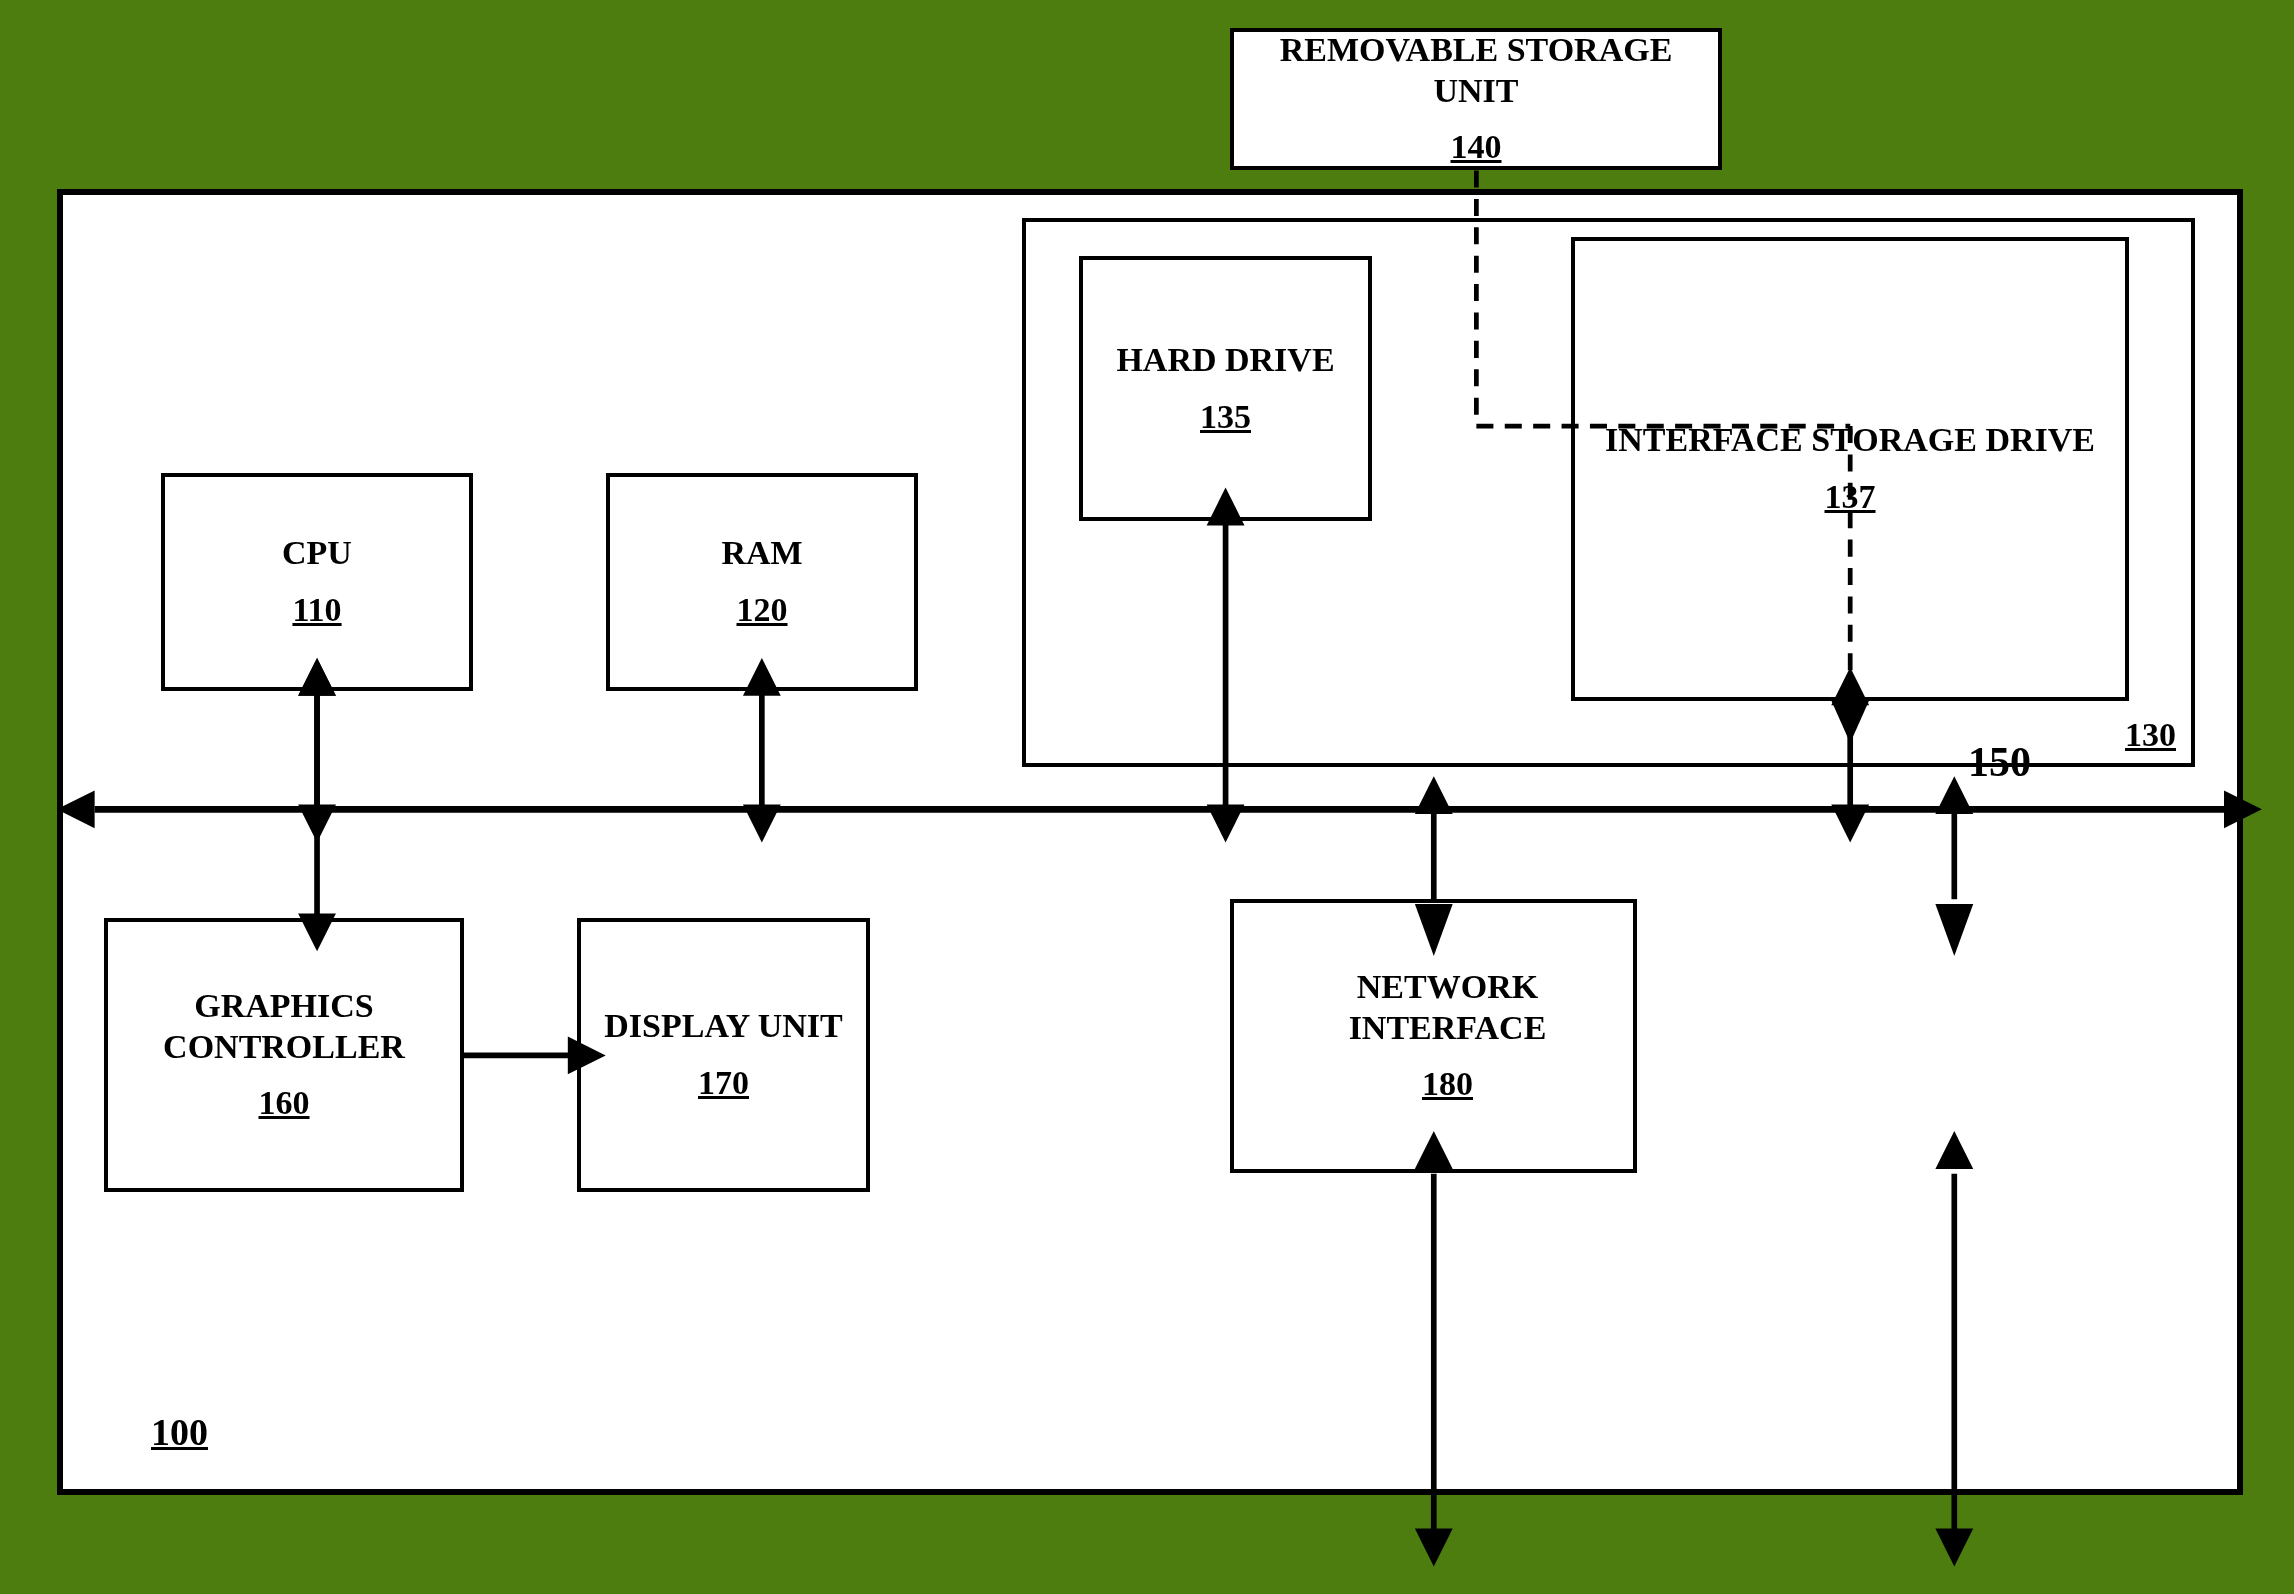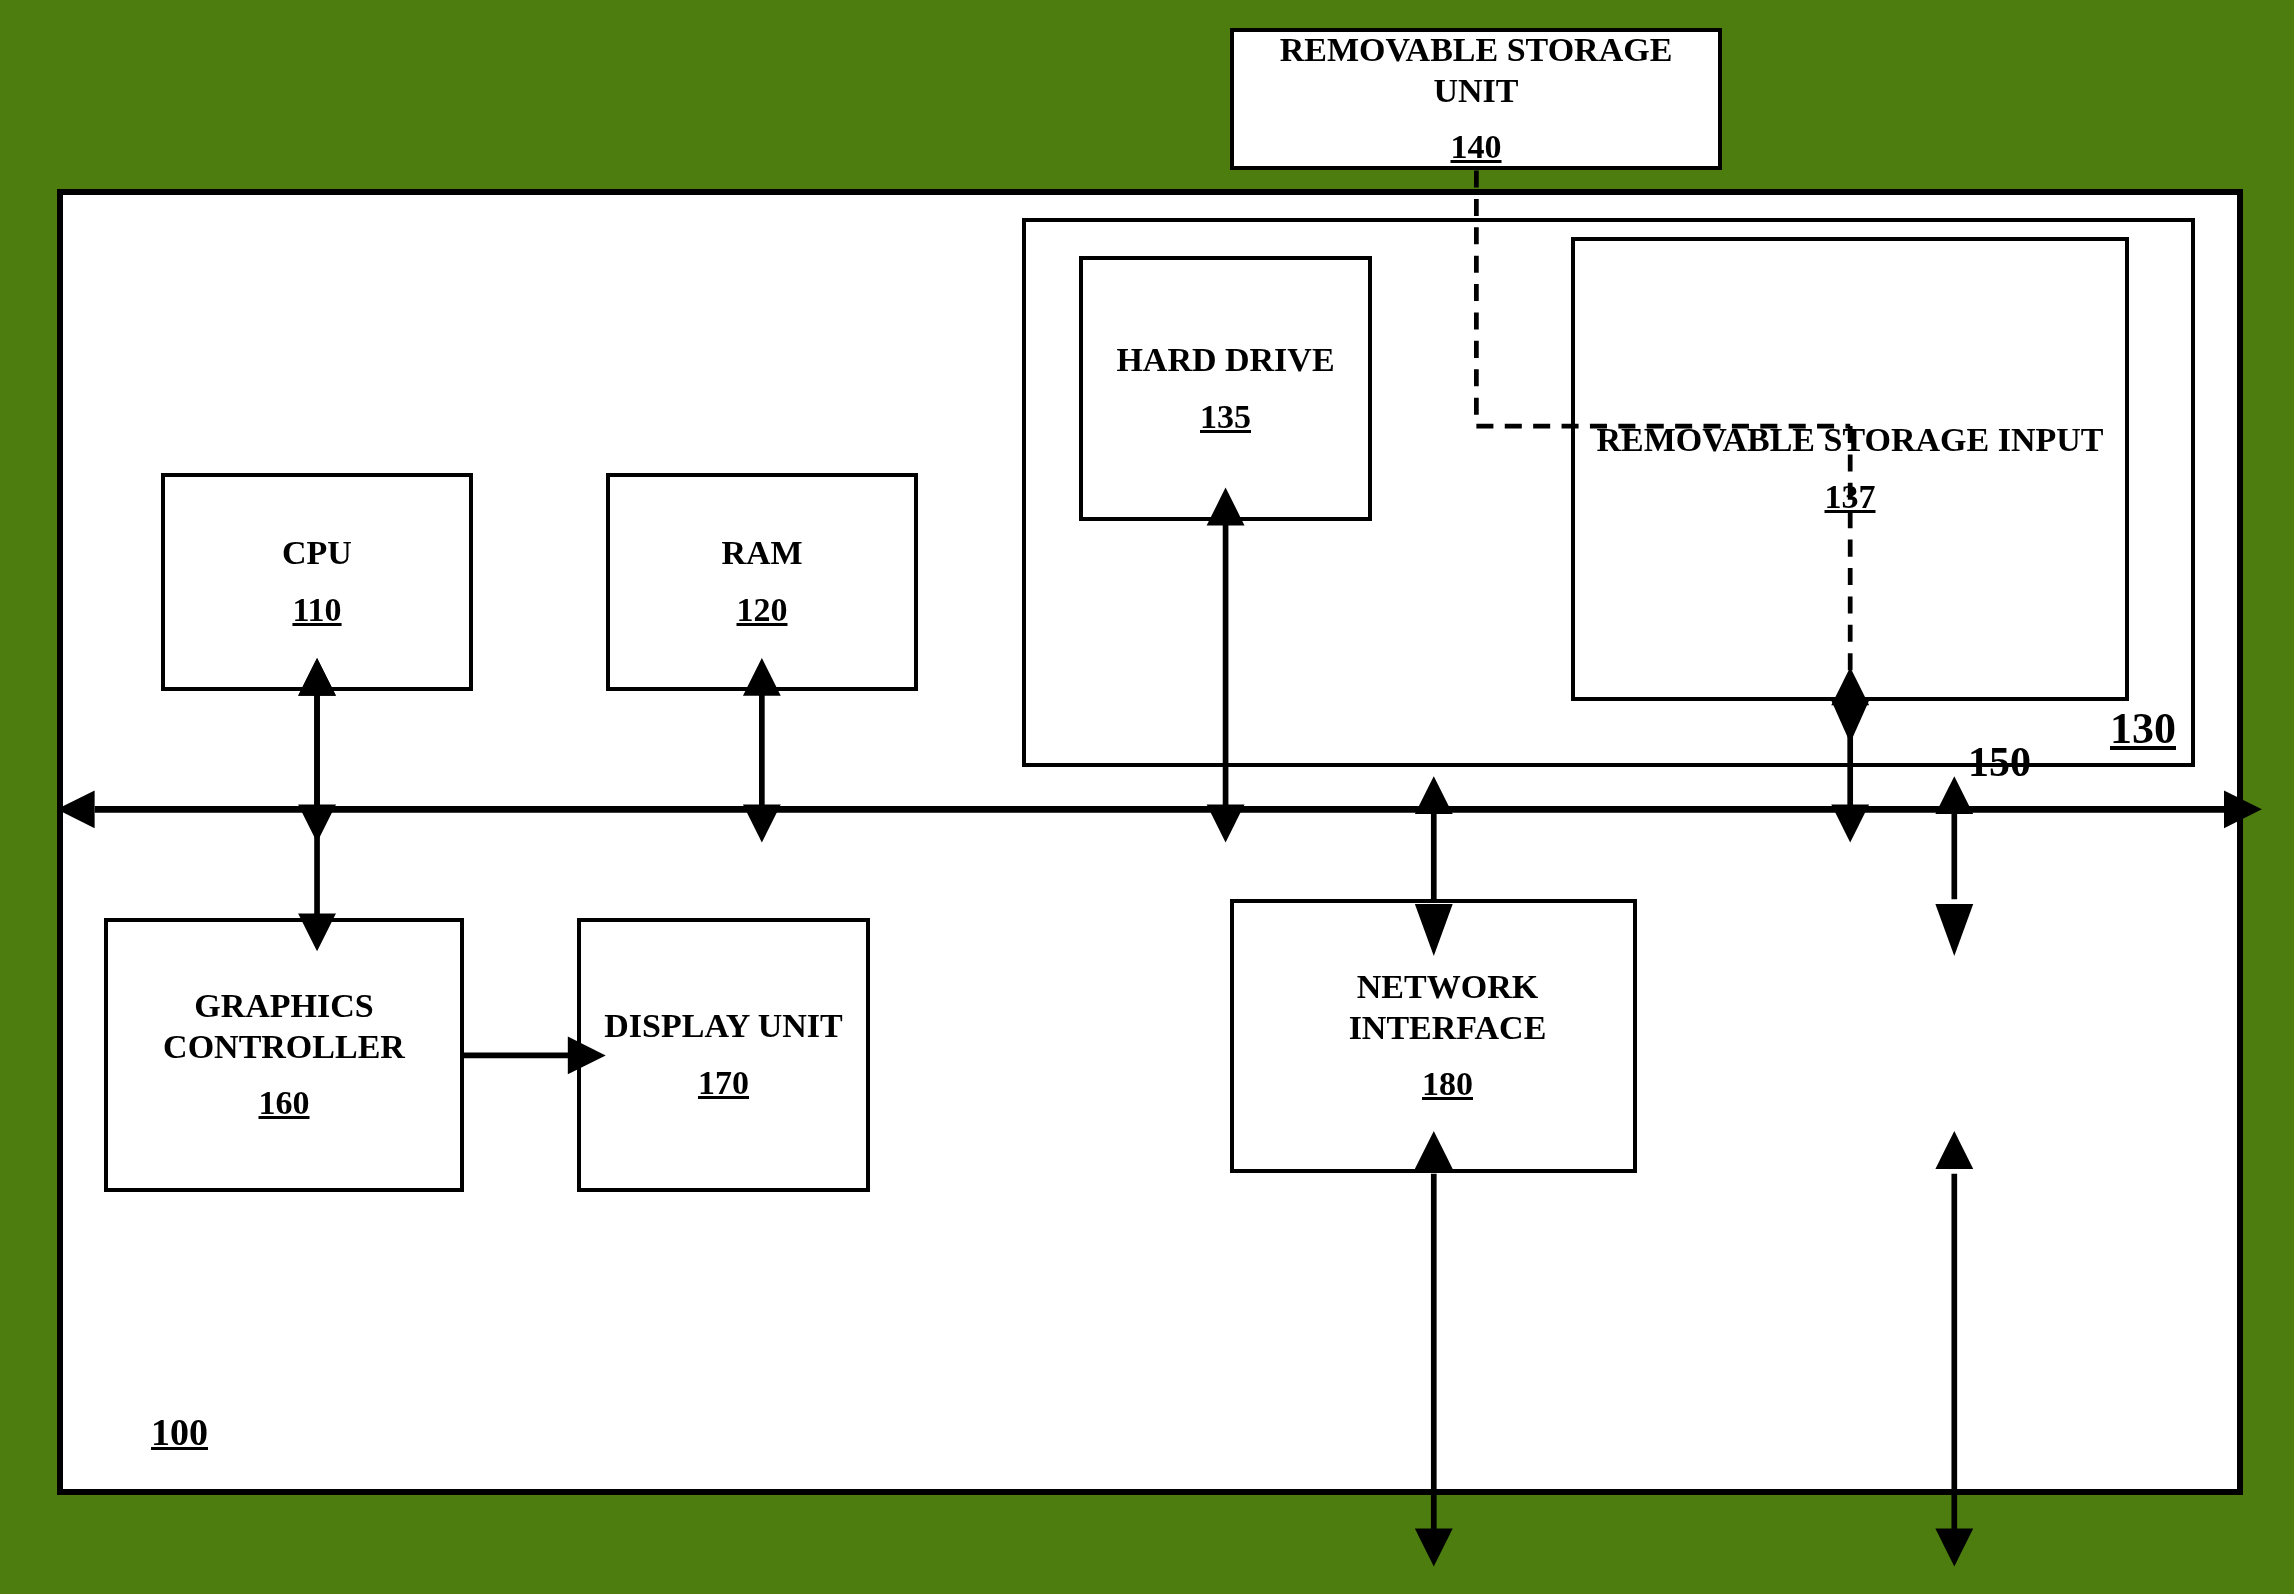--- a/index.html
+++ b/index.html
@@ -167,40 +167,40 @@
 <div class="diagram-container">
 
   <div class="box box-removable-storage-unit">
     <span>REMOVABLE STORAGE UNIT</span>
     <span class="label">140</span>
   </div>
 
   <div class="box box-main"></div>
 
   <div class="box box-storage-subsystem">
-    <span class="label" style="position:absolute; bottom:7.6px; right:15px; font-size:44px;">130</span>
+    <span class="label" style="position:absolute; bottom:7.6px; right:15px; font-size:34px;">130</span>
   </div>
 
   <div class="box box-cpu">
     <span>CPU</span>
     <span class="label">110</span>
   </div>
 
   <div class="box box-ram">
     <span>RAM</span>
     <span class="label">120</span>
   </div>
 
   <div class="box box-hard-drive">
     <span>HARD DRIVE</span>
     <span class="label">135</span>
   </div>
 
   <div class="box box-removable-storage-drive">
-    <span>REMOVABLE STORAGE INPUT</span>
+    <span>INTERFACE STORAGE DRIVE</span>
     <span class="label">137</span>
   </div>
 
   <div class="box box-graphics-controller">
     <span>GRAPHICS CONTROLLER</span>
     <span class="label">160</span>
   </div>
 
   <div class="box box-display-unit">
     <span>DISPLAY UNIT</span>

